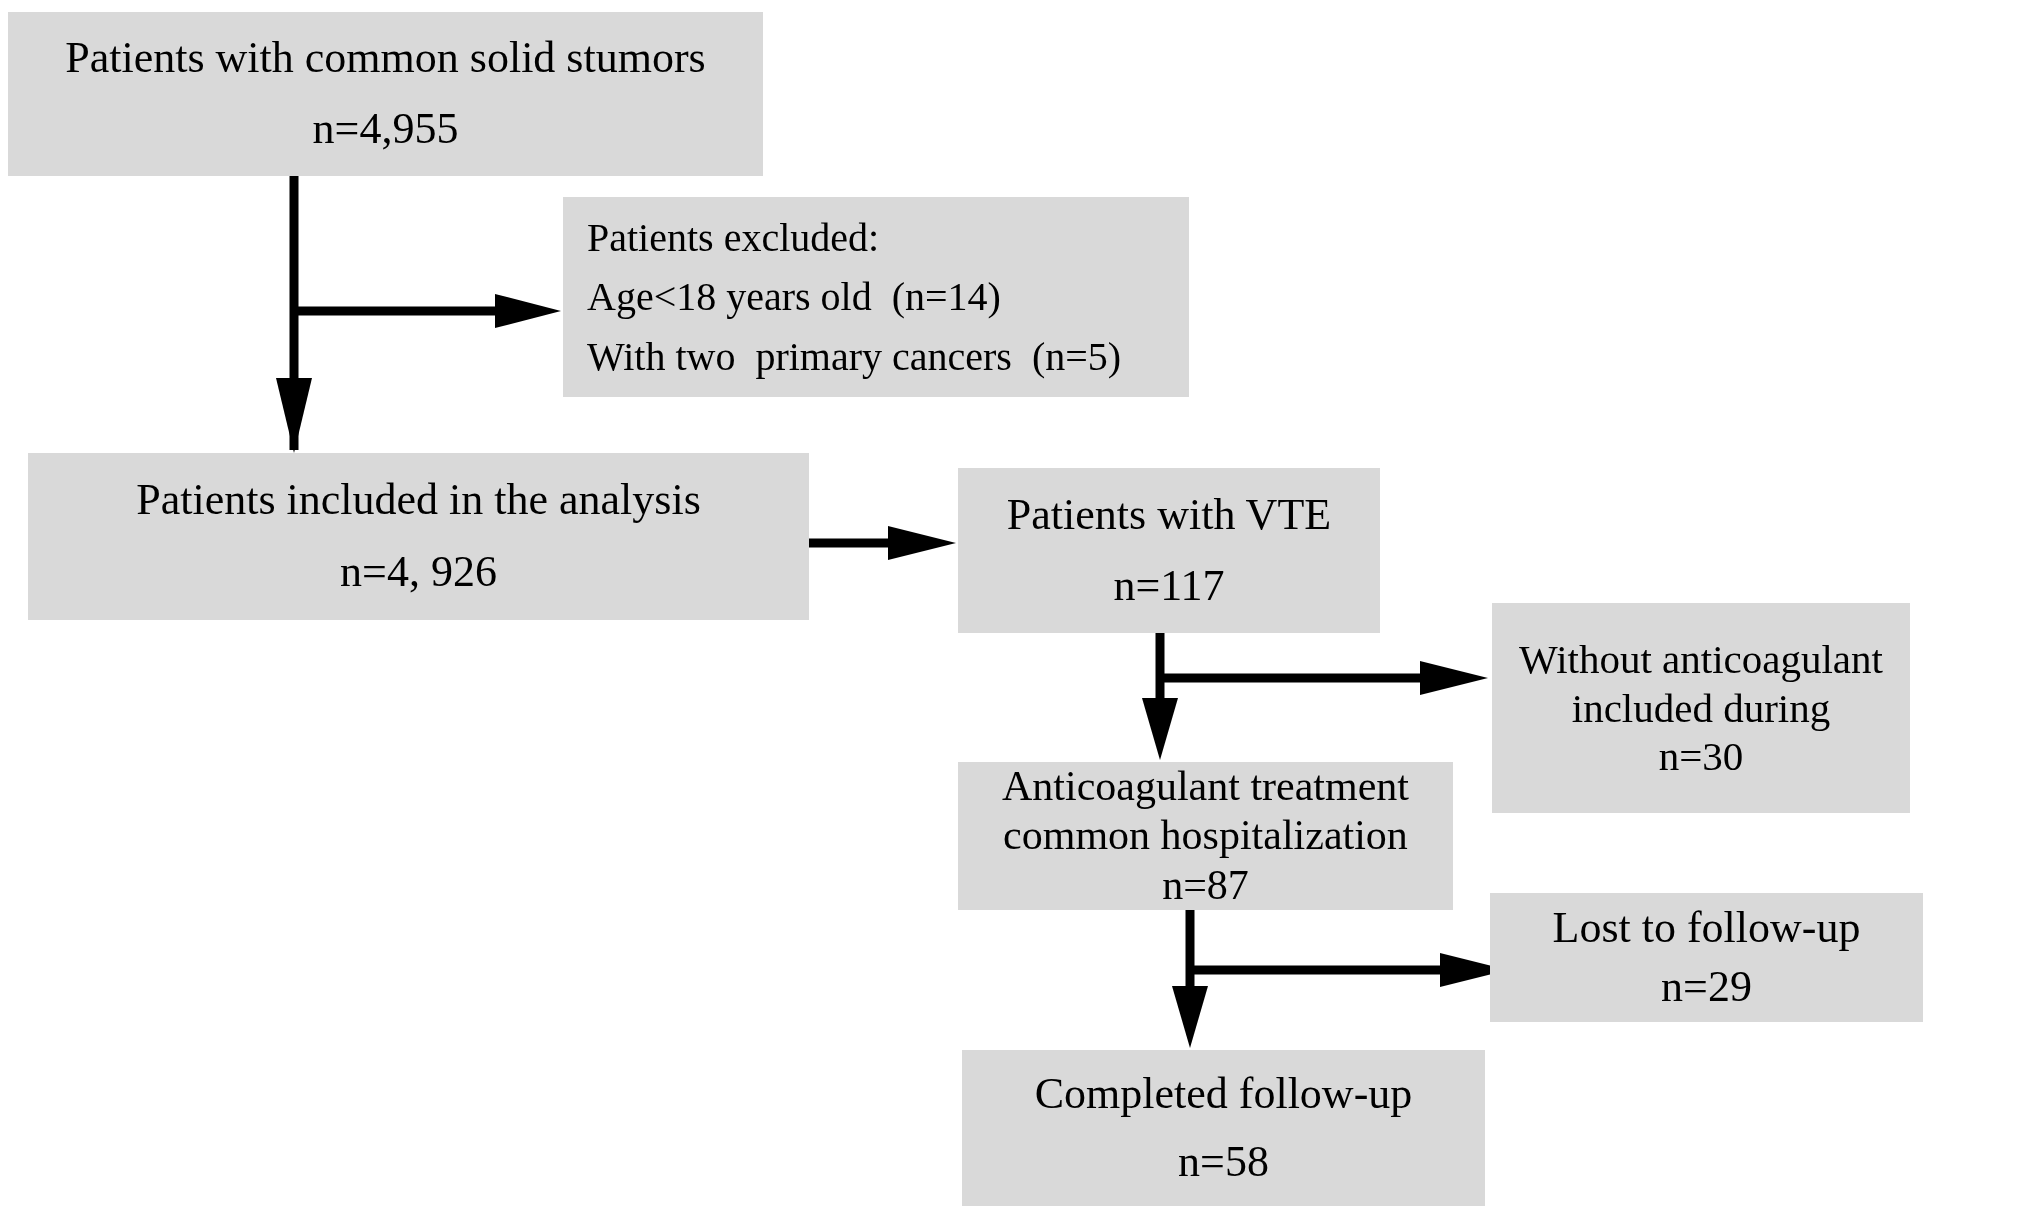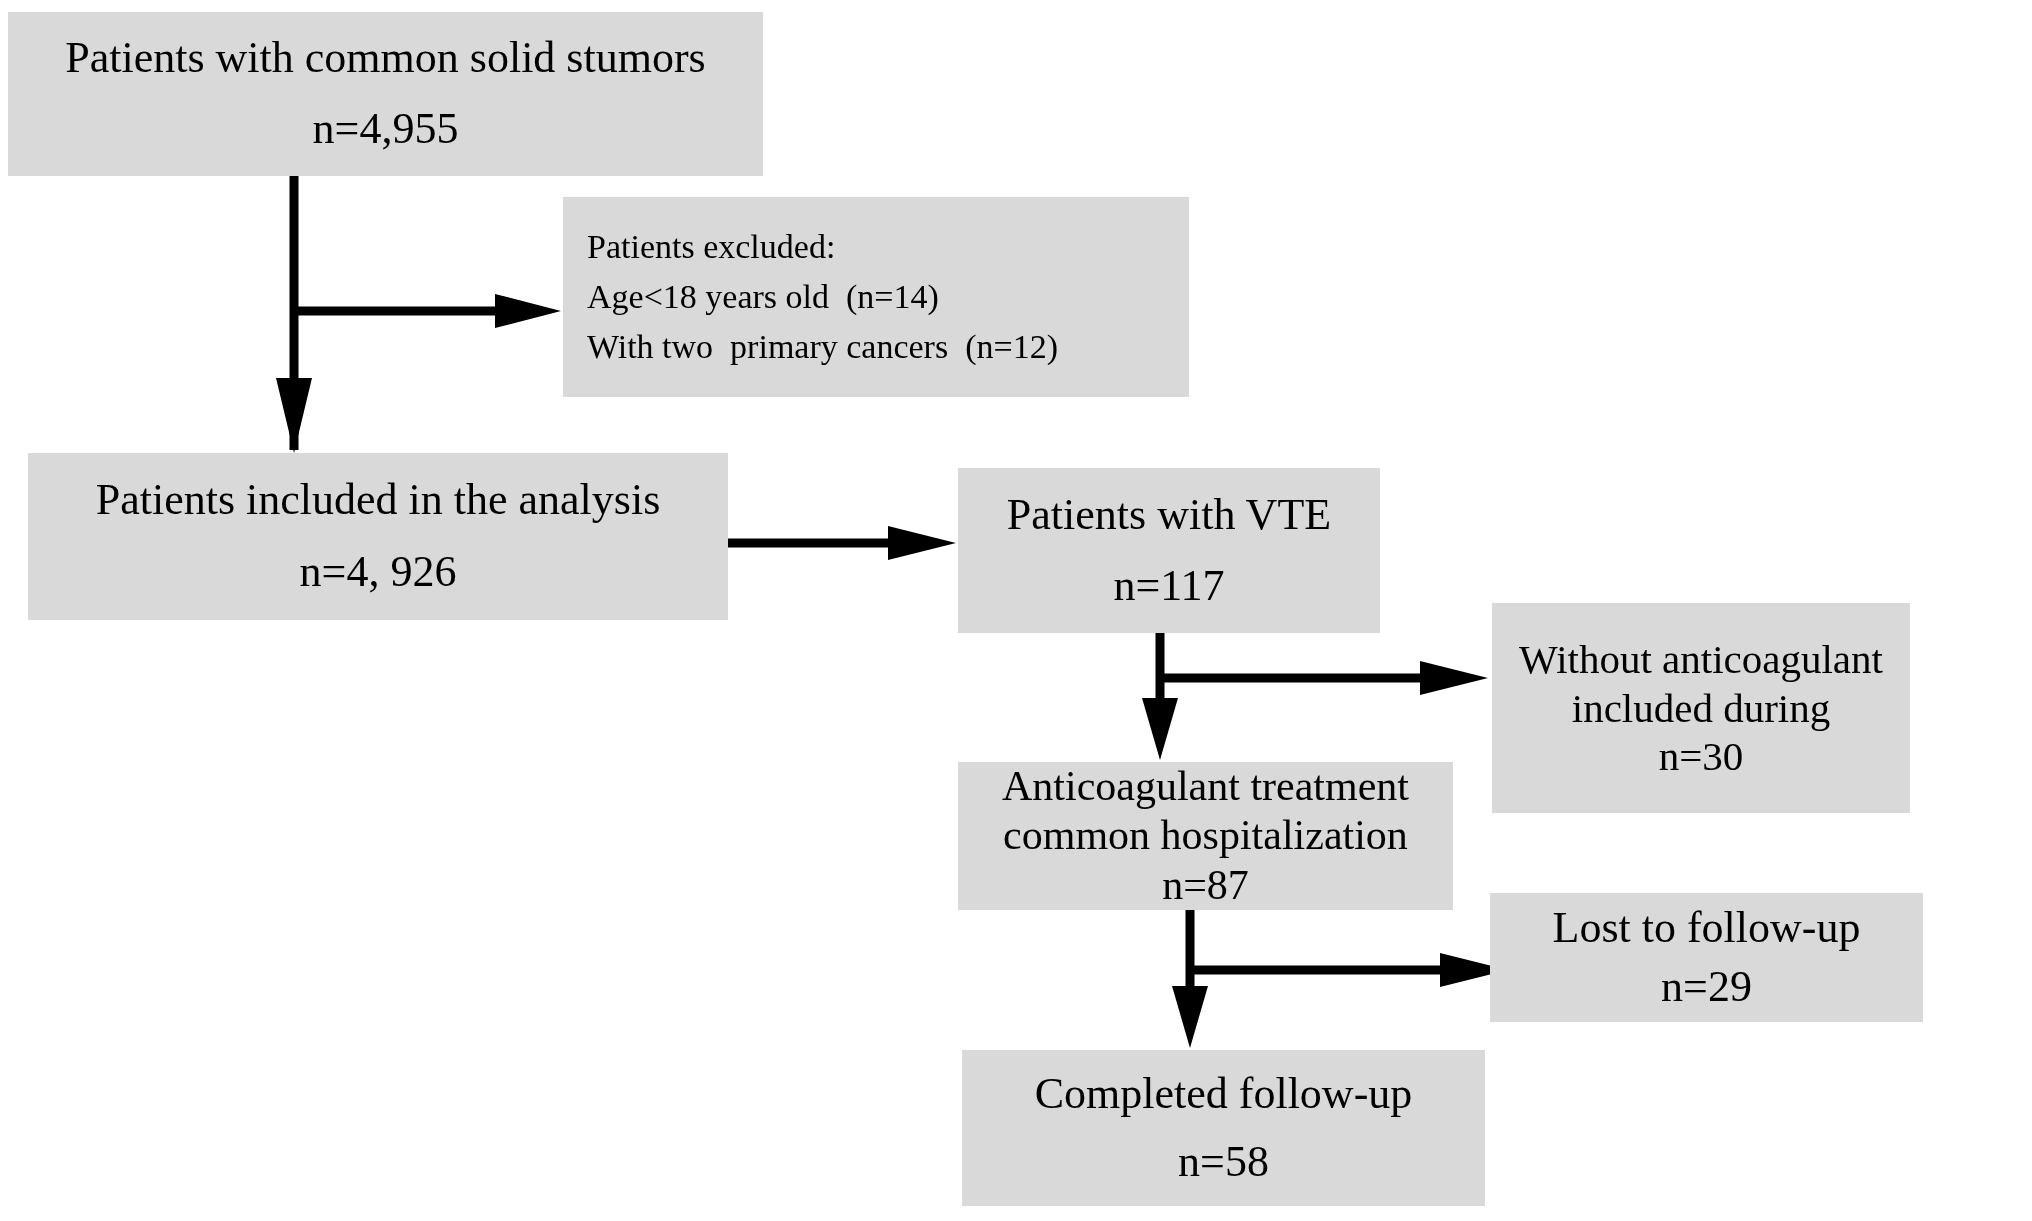--- a/index.html
+++ b/index.html
@@ -40,21 +40,21 @@
   .node-tight{
     justify-content:center;
     font-size:42px;
     line-height:1.18;
   }
   .node-left{
     justify-content:center;
     align-items:flex-start;
     text-align:left;
     padding-left:24px;
-    font-size:34px;
+    font-size:40px;
     line-height:1.48;
   }
   .pre{white-space:pre-wrap;}
 </style>
 </head>
 <body>
 
 <div id="canvas">
 
   <svg id="connectors" viewBox="0 0 2032 1221" xmlns="http://www.w3.org/2000/svg">
@@ -89,24 +89,24 @@
   </svg>
 
   <div class="node" style="left:8px;top:12px;width:755px;height:164px;">
     <div>Patients with common solid stumors</div>
     <div>n=4,955</div>
   </div>
 
   <div class="node node-left" style="left:563px;top:197px;width:602px;height:200px;">
     <div class="pre">Patients excluded:</div>
     <div class="pre">Age&lt;18 years old  (n=14)</div>
-    <div class="pre">With two  primary cancers  (n=12)</div>
+    <div class="pre">With two  primary cancers  (n=5)</div>
   </div>
 
-  <div class="node" style="left:28px;top:453px;width:700px;height:167px;">
+  <div class="node" style="left:28px;top:453px;width:781px;height:167px;">
     <div>Patients included in the analysis</div>
     <div>n=4, 926</div>
   </div>
 
   <div class="node" style="left:958px;top:468px;width:422px;height:165px;">
     <div>Patients with VTE</div>
     <div>n=117</div>
   </div>
 
   <div class="node node-tight" style="left:1492px;top:603px;width:418px;height:210px;font-size:41px;">

